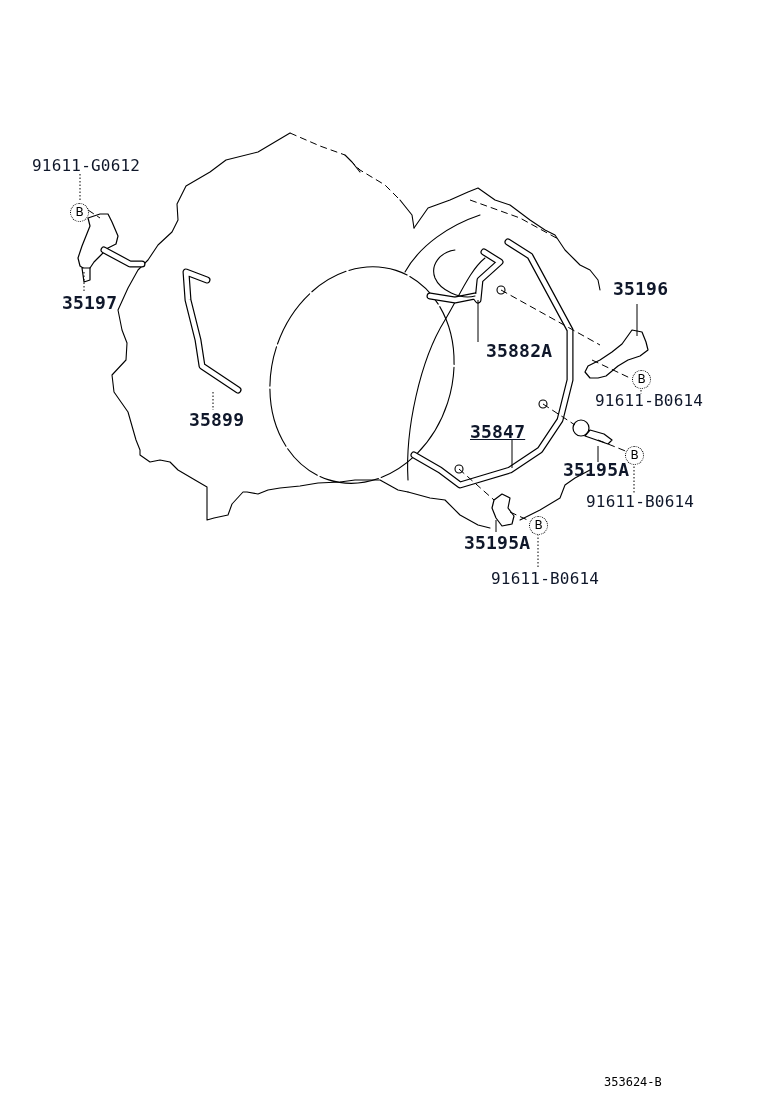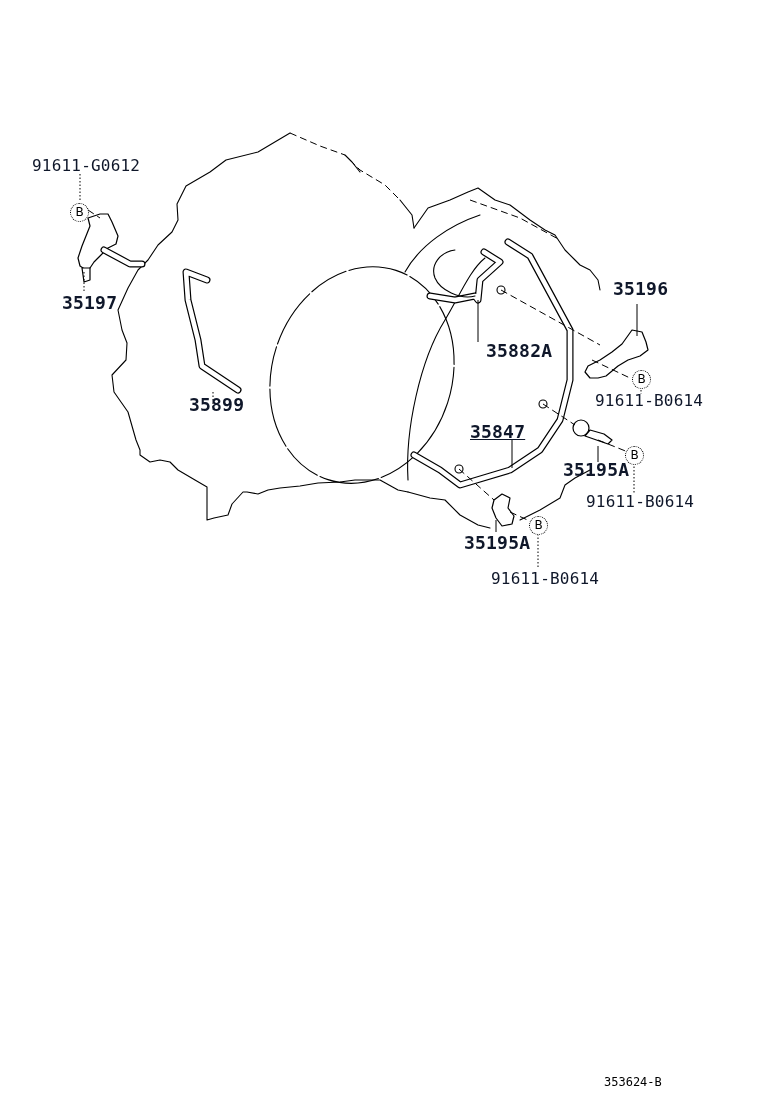--- a/index.html
+++ b/index.html
@@ -104,21 +104,21 @@
   </g>
 </svg>
 
 <div class="badge" style="left:70px;top:203px;">B</div>
 <div class="badge" style="left:632px;top:370px;">B</div>
 <div class="badge" style="left:625px;top:446px;">B</div>
 <div class="badge" style="left:529px;top:516px;">B</div>
 
 <div class="lbl" style="left:32px;top:156px;">91611-G0612</div>
 <div class="lbl big" style="left:62px;top:292px;text-align:right;">35197</div>
-<div class="lbl big" style="left:189px;top:394px;">35899</div>
+<div class="lbl big" style="left:189px;top:409px;">35899</div>
 <div class="lbl big" style="left:462px;top:340px;margin-left:24px;">35882A</div>
 <div class="lbl big" style="left:613px;top:278px;">35196</div>
 <div class="lbl" style="left:595px;top:391px;">91611-B0614</div>
 <div class="lbl big" style="left:470px;top:421px;text-decoration:underline;">35847</div>
 <div class="lbl big" style="left:563px;top:459px;">35195A</div>
 <div class="lbl" style="left:586px;top:492px;">91611-B0614</div>
 <div class="lbl big" style="left:464px;top:532px;">35195A</div>
 <div class="lbl" style="left:491px;top:569px;">91611-B0614</div>
 
 <div class="ref" style="left:604px;top:1075px;">353624-B</div>

